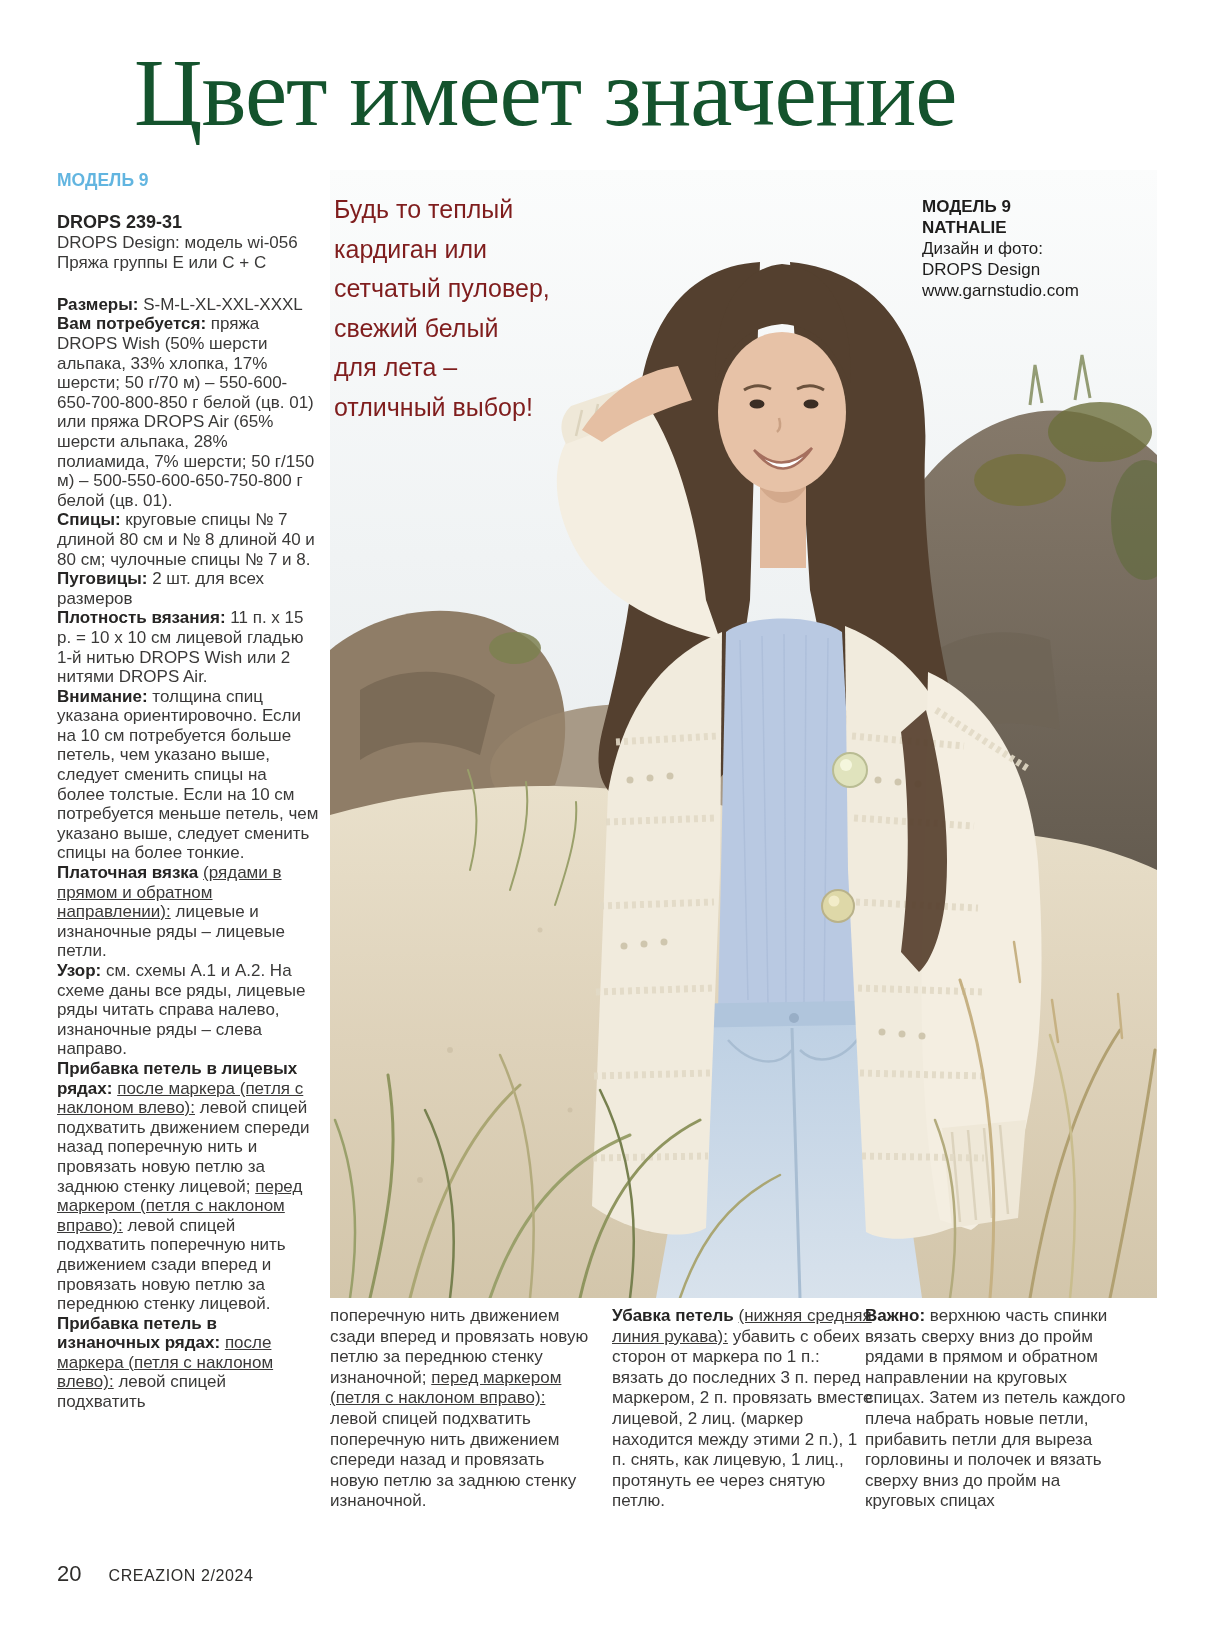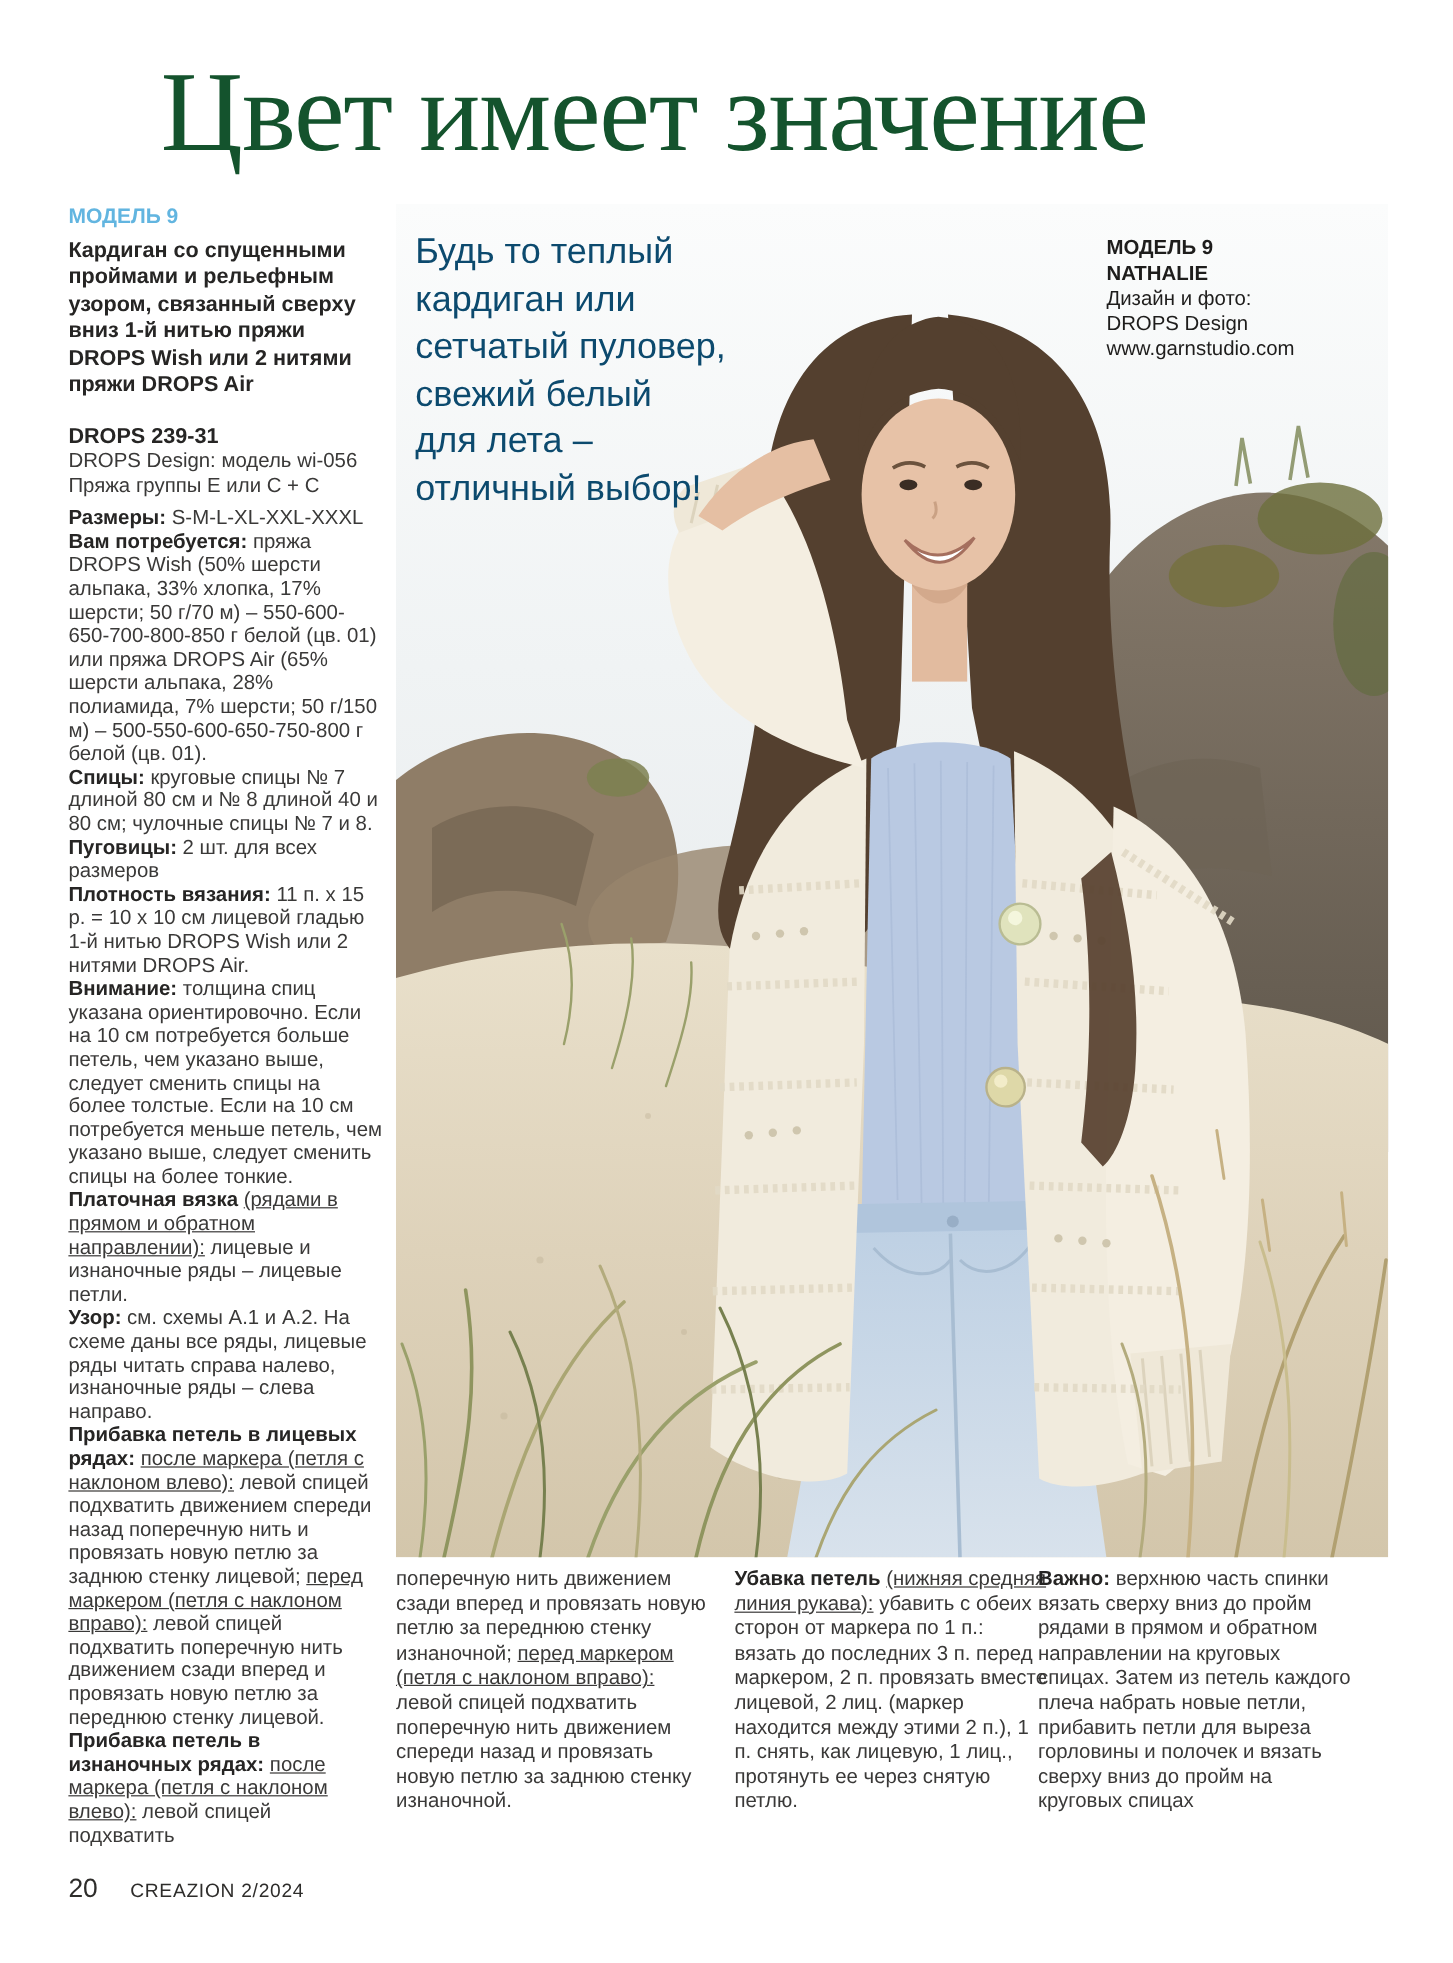--- a/index.html
+++ b/index.html
@@ -10,29 +10,29 @@
         font-family:"Liberation Serif",serif;font-weight:400;
         font-size:95px;line-height:1.05;color:#14532d;letter-spacing:-1px;white-space:nowrap;}
 
   
   .leftcol{position:absolute;left:57px;top:170px;width:262px;font-size:17px;line-height:19.6px;}
   .model-label{color:#62b5e0;font-weight:bold;font-size:17.5px;line-height:20px;margin-bottom:7px;}
   .intro{font-weight:bold;font-size:18px;line-height:22.4px;color:#262524;}
   .code-block{margin-top:22px;}
   .code-title{font-weight:bold;font-size:18px;line-height:21px;color:#262524;}
   .code-sub{font-size:17px;line-height:20.4px;}
-  .specs{margin-top:7px;}
+  .specs{margin-top:21px;}
   .para{margin:0;}
   .rb{font-weight:bold;color:#262524;}
   .ru{text-decoration:underline;}
 
   
   .photo{position:absolute;left:330px;top:170px;width:827px;height:1128px;overflow:hidden;}
   .photo svg{display:block;}
-  .quote{position:absolute;left:16px;top:20px;font-size:30px;line-height:39.5px;color:#0c4a6e;}
+  .quote{position:absolute;left:4px;top:20px;font-size:25px;line-height:39.5px;color:#7f1d1d;}
   .credit{position:absolute;left:592px;top:26px;width:220px;font-size:17px;line-height:21px;color:#1e1d1c;}
   .credit .b{font-weight:bold;}
 
   
   .bcol{position:absolute;top:1306px;width:263px;font-size:17px;line-height:20.6px;}
   .bcol1{left:330px;} .bcol2{left:597px;margin-left:15px;} .bcol3{left:865px;}
 
   
   .footer{position:absolute;left:57px;top:1561px;display:flex;align-items:baseline;gap:27px;color:#2e2d2b;}
   .pagenum{font-size:22px;}
@@ -40,21 +40,20 @@
 </style>
 </head>
 <body>
 
 <div class="page">
 
   <div class="main-title">Цвет имеет значение</div>
 
   <div class="leftcol">
     <div class="model-label">МОДЕЛЬ 9</div>
-    <div class="intro">Кардиган со спущенными проймами и рельефным узором, связанный сверху вниз 1-й нитью пряжи DROPS Wish или 2 нитями пряжи DROPS Air</div>
     <div class="code-block">
       <div class="code-title">DROPS 239-31</div>
       <div class="code-sub">DROPS Design: модель wi-056</div>
       <div class="code-sub">Пряжа группы Е или С + С</div>
     </div>
     <div class="specs">
       <div class="para"><span class="rb">Размеры:</span><span> S-M-L-XL-XXL-XXXL</span></div>
       <div class="para"><span class="rb">Вам потребуется:</span><span> пряжа DROPS Wish (50% шерсти альпака, 33% хлопка, 17% шерсти; 50 г/70 м) – 550-600-650-700-800-850 г белой (цв. 01) или пряжа DROPS Air (65% шерсти альпака, 28% полиамида, 7% шерсти; 50 г/150 м) – 500-550-600-650-750-800 г белой (цв. 01).</span></div>
       <div class="para"><span class="rb">Спицы:</span><span> круговые спицы № 7 длиной 80 см и № 8 длиной 40 и 80 см; чулочные спицы № 7 и 8.</span></div>
       <div class="para"><span class="rb">Пуговицы:</span><span> 2 шт. для всех размеров</span></div>

